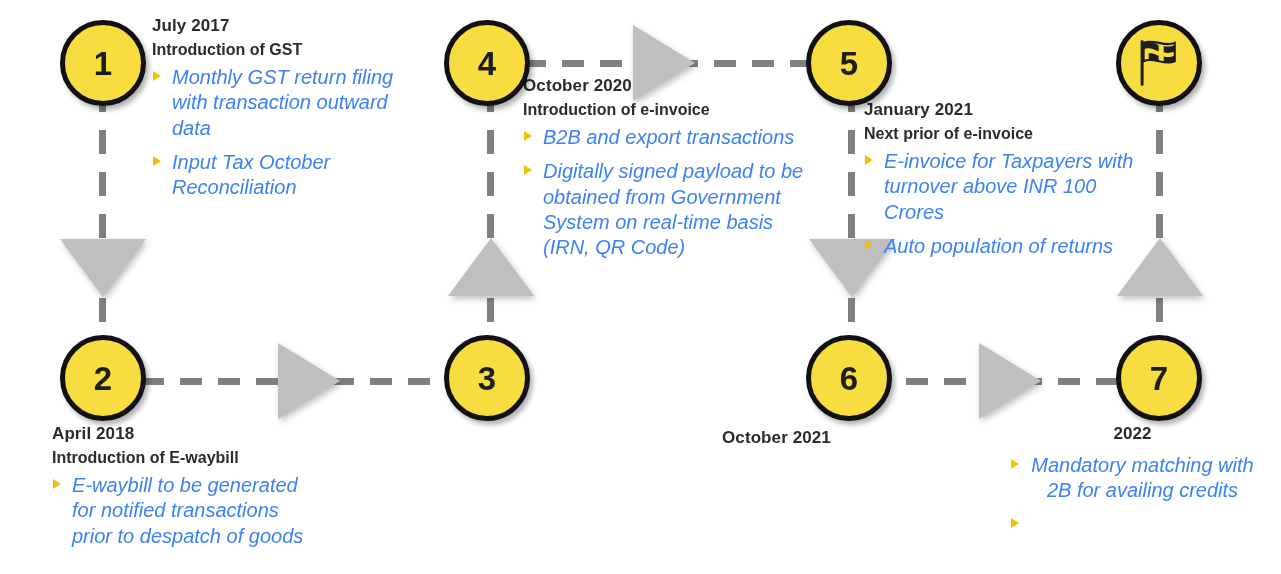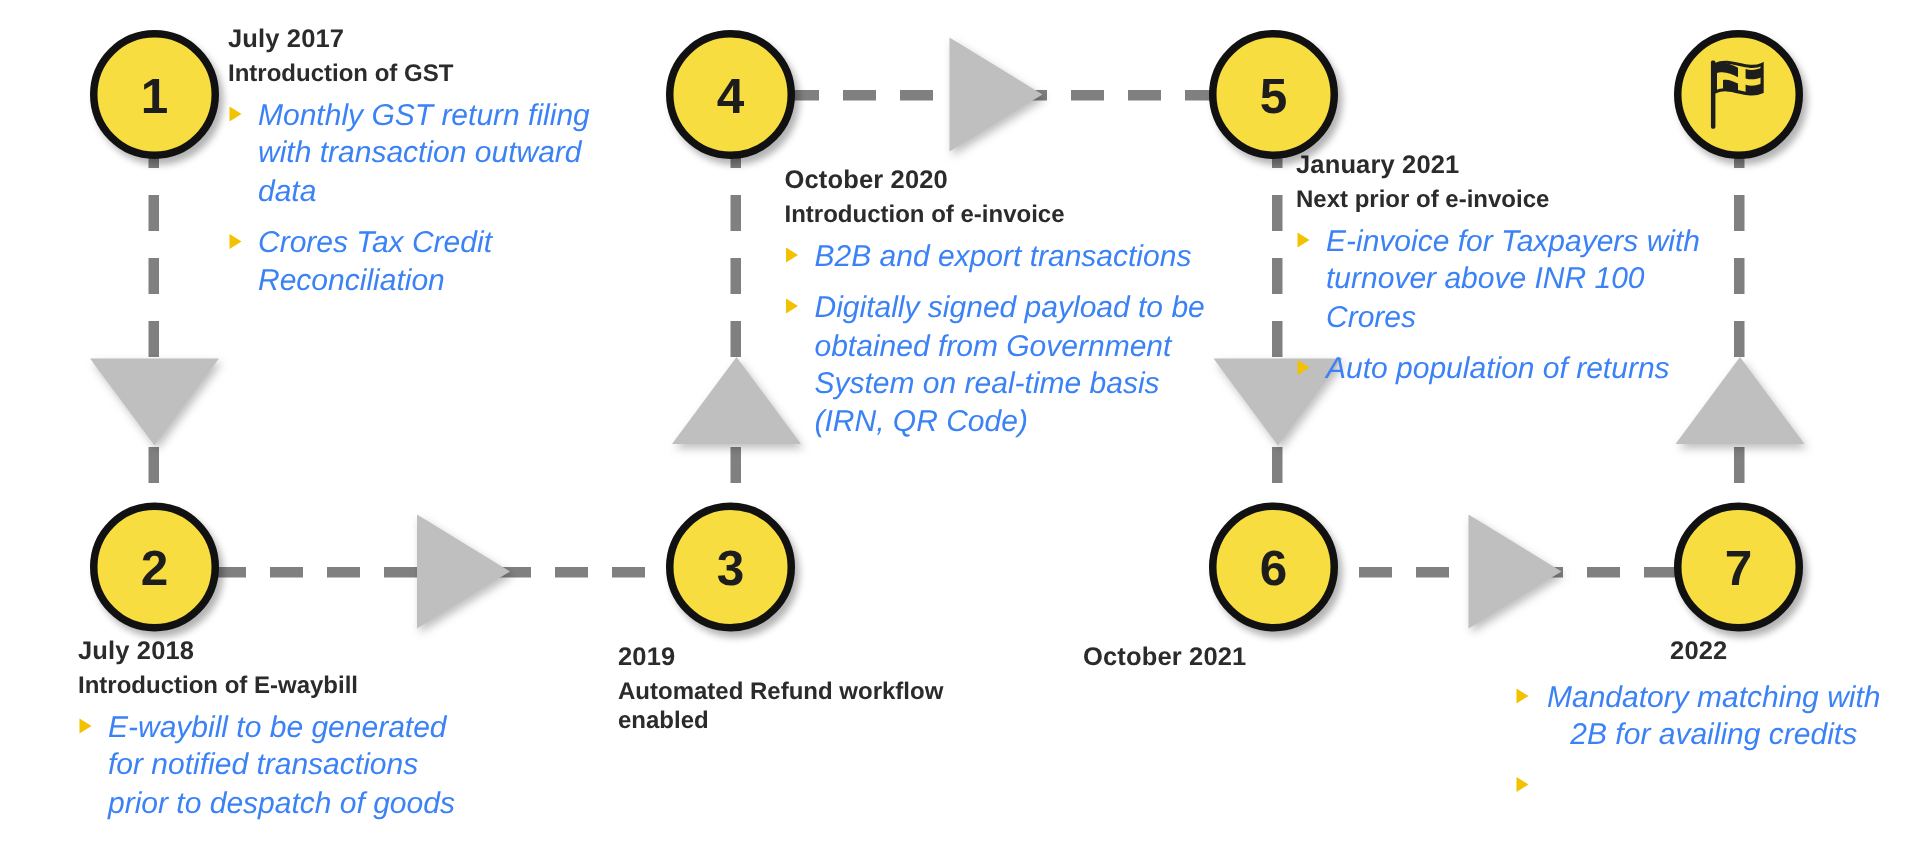--- a/index.html
+++ b/index.html
@@ -195,54 +195,50 @@
 
   <div class="node" style="left:1116px; top:335px;">
     <span class="num">7</span>
   </div>
 
   <div class="block" style="left:152px; top:16px; width:250px;">
     <div class="date">July 2017</div>
     <div class="subtitle">Introduction of GST</div>
     <ul class="bullets">
       <li><span class="bullet-mark"></span><span>Monthly GST return filing with transaction outward data</span></li>
-      <li><span class="bullet-mark"></span><span>Crores Tax Credit Reconciliation</span></li>
-    </ul>
-  </div>
-
-  <div class="block" style="left:523px; top:110px; width:290px;">
+      <li><span class="bullet-mark"></span><span>Input Tax October Reconciliation</span></li>
+    </ul>
+  </div>
+
+  <div class="block" style="left:523px; top:76px; width:290px;">
     <div class="date">October 2020</div>
     <div class="subtitle">Introduction of e-invoice</div>
     <ul class="bullets">
       <li><span class="bullet-mark"></span><span>B2B and export transactions</span></li>
       <li><span class="bullet-mark"></span><span>Digitally signed payload to be obtained from Government System on real-time basis (IRN, QR Code)</span></li>
     </ul>
   </div>
 
   <div class="block" style="left:864px; top:100px; width:290px;">
     <div class="date">January 2021</div>
     <div class="subtitle">Next prior of e-invoice</div>
     <ul class="bullets">
       <li><span class="bullet-mark"></span><span>E-invoice for Taxpayers with turnover above INR 100 Crores</span></li>
       <li><span class="bullet-mark"></span><span>Auto population of returns</span></li>
     </ul>
   </div>
 
   <div class="block" style="left:52px; top:424px; width:270px;">
-    <div class="date">July 2018</div>
+    <div class="date">April 2018</div>
     <div class="subtitle">Introduction of E-waybill</div>
     <ul class="bullets">
       <li><span class="bullet-mark"></span><span>E-waybill to be generated for notified transactions prior to despatch of goods</span></li>
     </ul>
   </div>
 
-  <div class="block" style="left:412px; top:428px; width:230px;">
-    <div class="date">2019</div>
-    <div class="subtitle">Automated Refund workflow enabled</div>
-  </div>
 
   <div class="block" style="left:722px; top:428px; width:240px;">
     <div class="date">October 2021</div>
   </div>
 
   <div class="block" style="left:1010px; top:424px; width:245px;text-align:center;">
     <div class="date">2022</div>
     <ul class="bullets" style="margin-top:10px;">
       <li><span class="bullet-mark"></span><span>Mandatory matching with 2B for availing credits</span></li>
       <li><span class="bullet-mark"></span></li>

